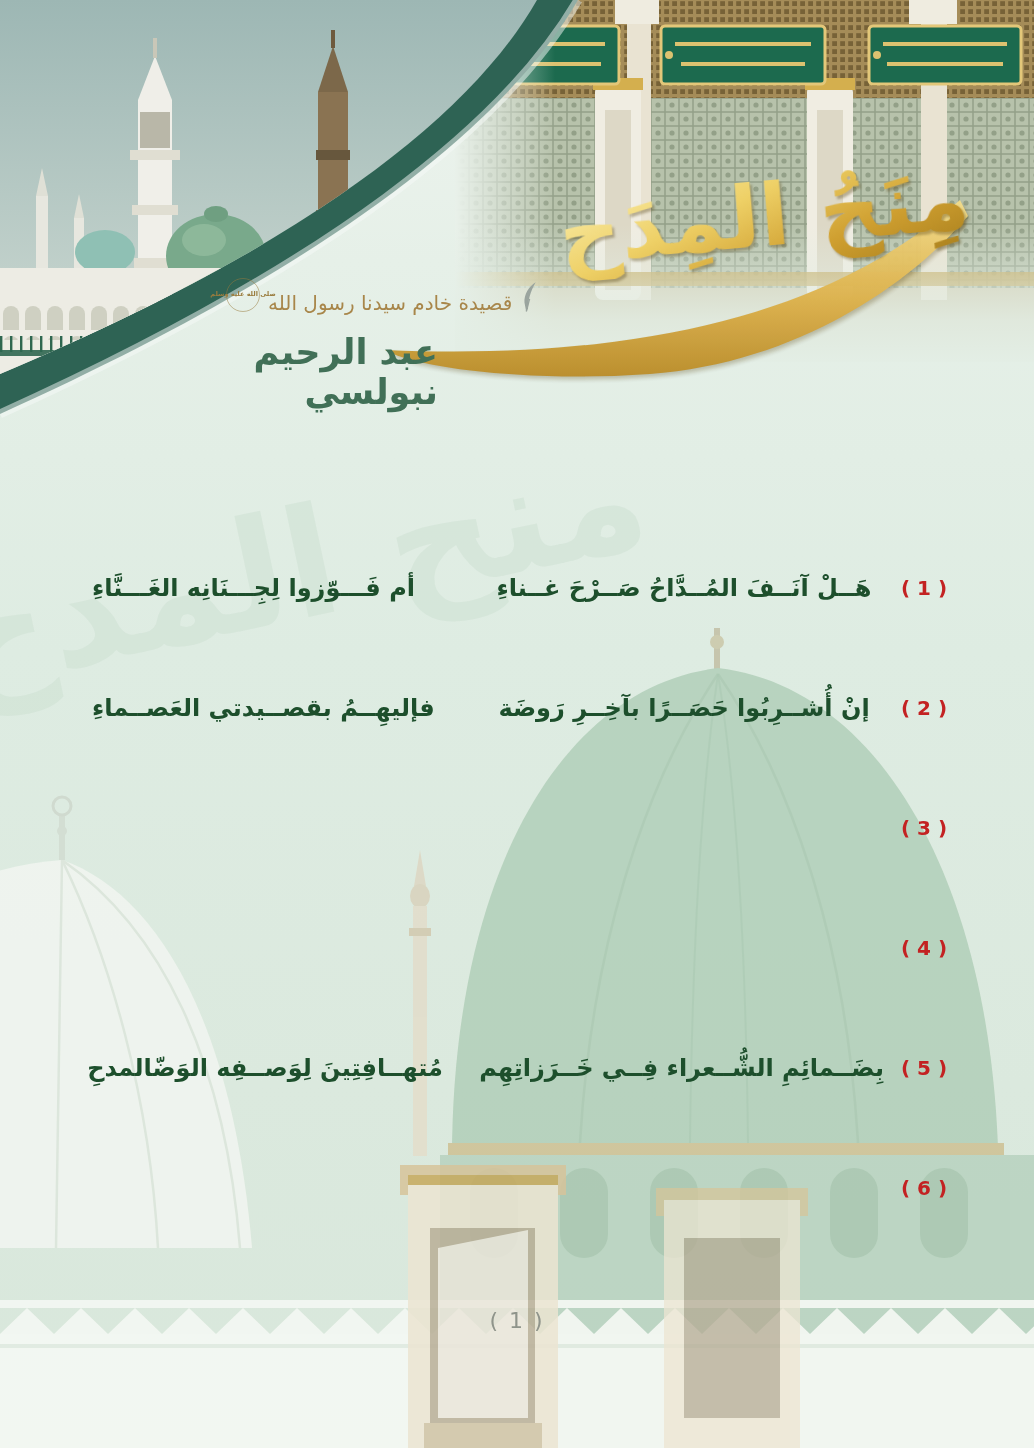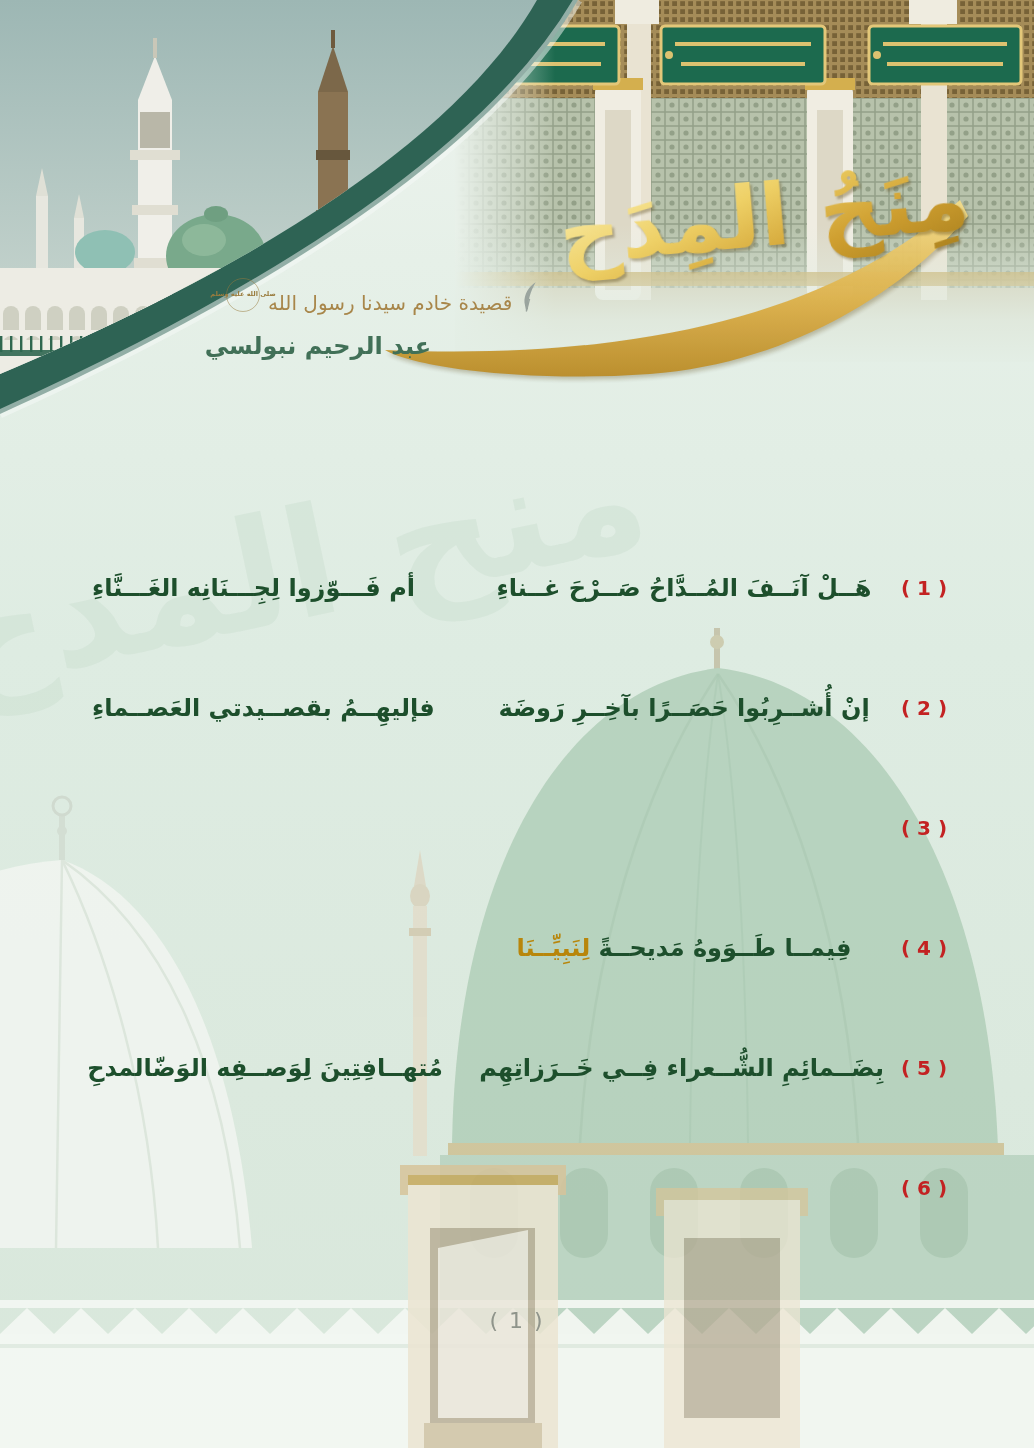--- a/index.html
+++ b/index.html
@@ -37,21 +37,21 @@
   .dedication{font-size:20px;font-weight:normal;color:#a8864a;letter-spacing:.5px;}
   .quill{display:inline-block;transform:rotate(-18deg) translateY(-4px);}
   .salawat{
     display:flex;align-items:center;justify-content:center;text-align:right;
     width:34px;height:34px;border-radius:50%;transform:translateY(-8px);
     border:1px solid rgba(154,124,62,.5);
     font-size:6.5px;line-height:1.15;color:#9a7c3e;font-weight:bold;padding:2px;box-sizing:border-box;
   }
   .signature{
     position:absolute;left:198px;top:332px;width:240px;z-index:6;
-    text-align:center;font-size:24px;font-weight:bold;color:#417057;
+    font-size:35px;font-weight:bold;color:#417057;
   }
   .verses{position:absolute;left:70px;right:70px;top:528px;z-index:3;}
   .verse{
     display:flex;direction:rtl;align-items:center;height:120px;
     font-weight:bold;color:#1d4f2c;
   }
   .vnum{flex:0 0 80px;text-align:center;color:#c32222;font-size:20px;font-weight:bold;}
   .hemi{font-size:24px;white-space:nowrap;line-height:1.2;}
   .hemi.right{flex:0 0 400px;text-align:center;}
   .hemi.left{flex:0 0 392px;text-align:left;margin-left:42px;}
@@ -290,24 +290,20 @@
       <span class="hemi left">فإليهِــمُ بقصــيدتي العَصــماءِ</span>
     </div>
 
     <div class="verse">
       <span class="vnum">( 3 )</span>
       <span class="spacer"></span>
     </div>
 
     <div class="verse">
       <span class="vnum">( 4 )</span>
-      <span class="hemi right">
-        <span>فِيمــا طَــوَوهُ مَديحــةً</span>
-        <span class="gold">لِنَبِيِّــنَا</span>
-      </span>
       <span class="spacer"></span>
     </div>
 
     <div class="verse">
       <span class="vnum">( 5 )</span>
       <span class="hemi right">بِضَــمائِمِ الشُّــعراء فِــي خَــرَزاتِهِم</span>
       <span class="spacer"></span>
       <span class="hemi left">مُتهــافِتِينَ لِوَصــفِه الوَضّالمدحِ</span>
     </div>
 

